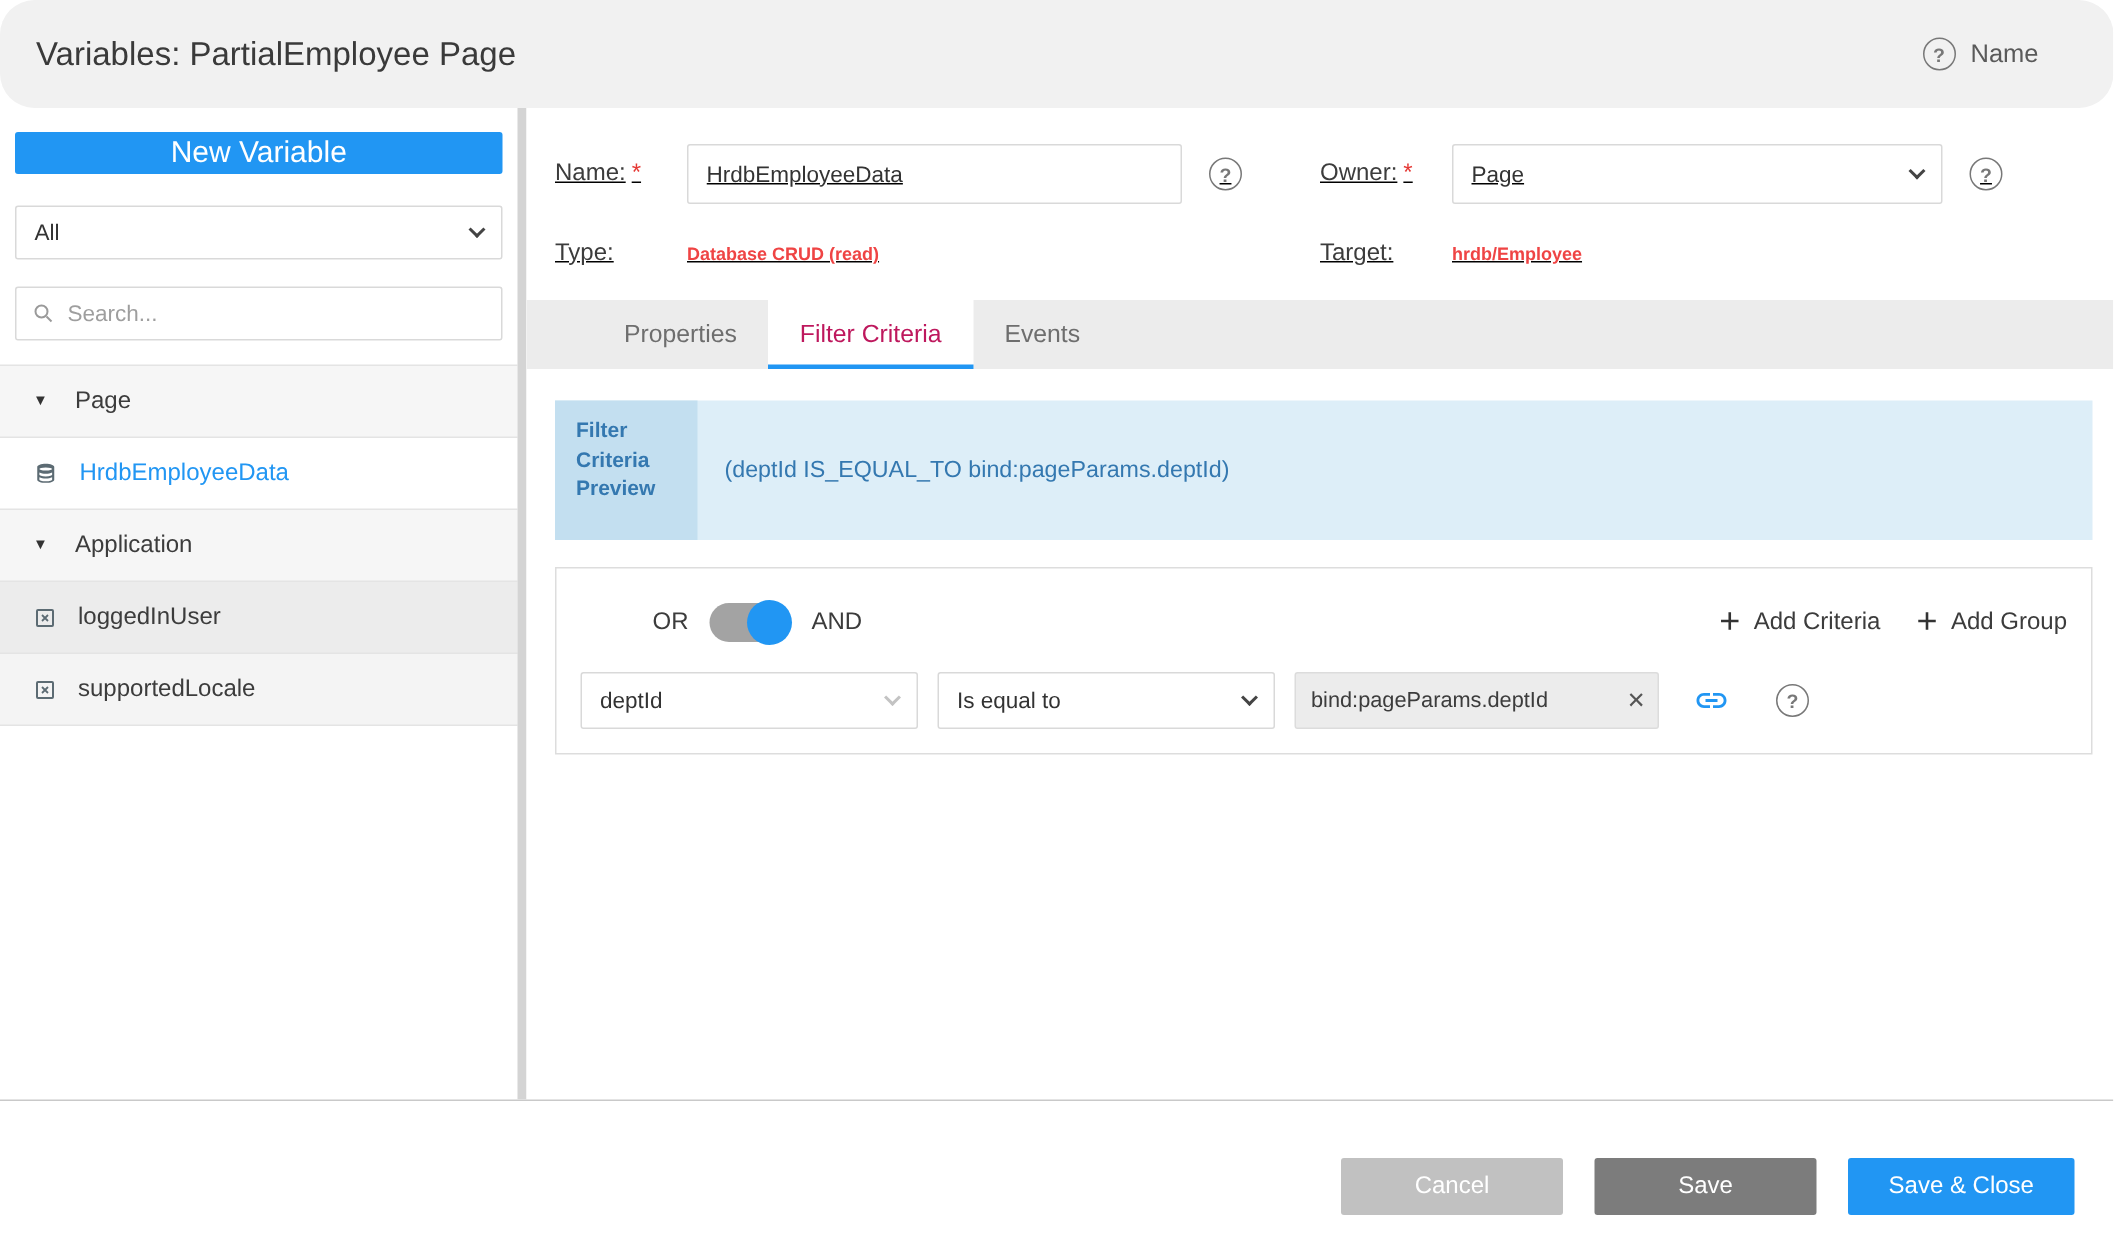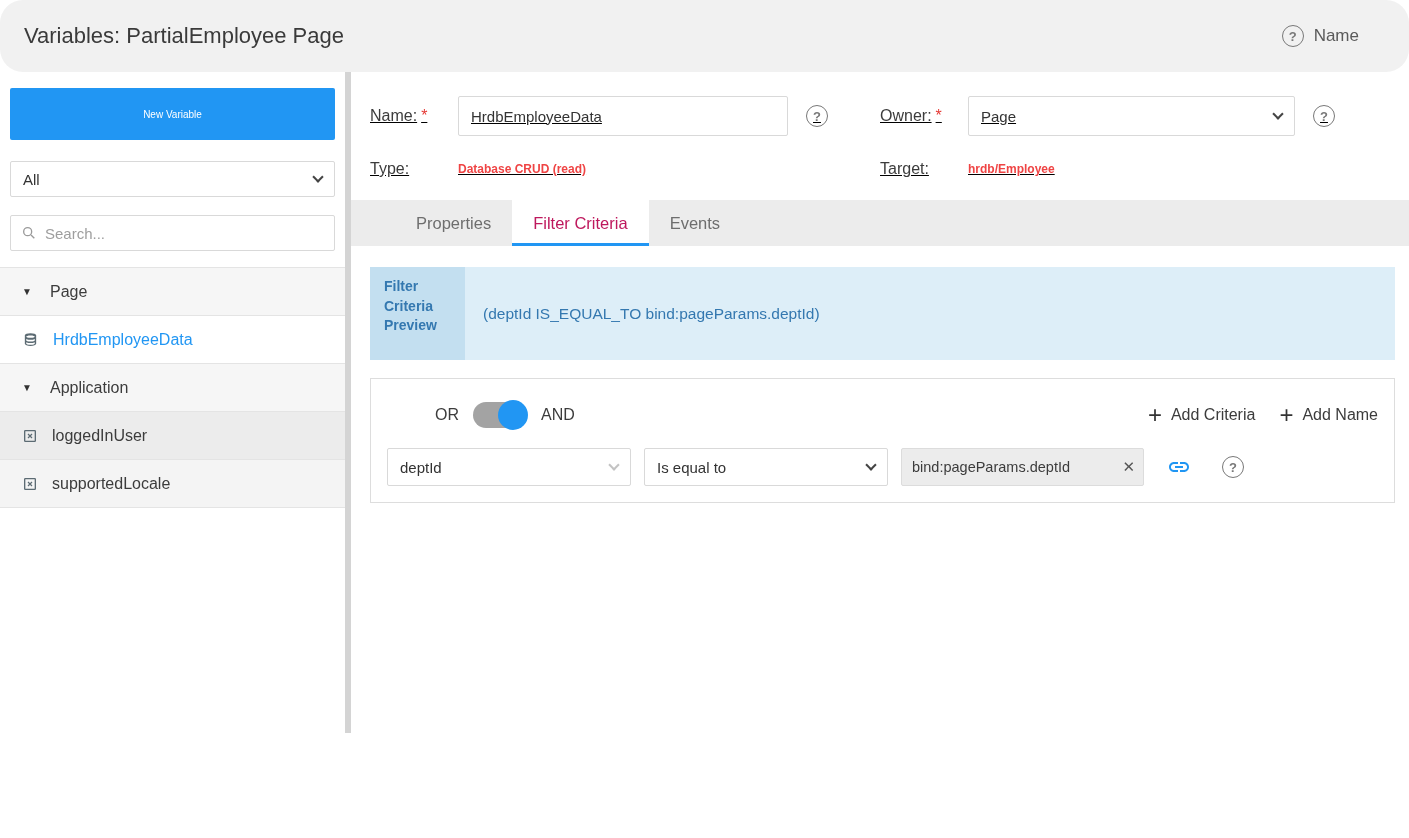--- a/index.html
+++ b/index.html
@@ -13,21 +13,21 @@
   .help { display:flex; align-items:center; gap:10px; cursor:pointer; }
   .help-text { font-size:17px; color:#5a5a5a; }
   .qcircle { width:22px; height:22px; border:1.5px solid #787878; border-radius:50%; display:inline-flex; align-items:center; justify-content:center; font-size:13px; font-weight:bold; color:#787878; flex-shrink:0; }
 
   
   .body { display:flex; height:661px; flex-shrink:0; }
 
   
   .sidebar { width:345px; background:#fff; flex-shrink:0; padding-top:16px; }
   .side-controls { padding:0 10px; }
-  .new-var { display:block; width:100%; height:52px; background:#2196f3; color:#fff; border:none; border-radius:2px; font-size:10px; font-family:inherit; cursor:pointer; }
+  .new-var { display:block; width:100%; height:28px; background:#2196f3; color:#fff; border:none; border-radius:2px; font-size:20px; font-family:inherit; cursor:pointer; }
   .select { height:36px; border:1px solid #d9d9d9; border-radius:2px; background:#fff; display:flex; align-items:center; justify-content:space-between; padding:0 12px; font-size:15px; color:#333; cursor:pointer; }
   .side-filter { margin-top:21px; }
   .chev { width:8px; height:8px; border-right:2px solid #444; border-bottom:2px solid #444; transform:rotate(45deg); margin-top:-4px; flex-shrink:0; }
   .chev.light { border-color:#c3c3c3; }
   .search { margin-top:18px; height:36px; border:1px solid #d9d9d9; border-radius:2px; display:flex; align-items:center; gap:8px; padding:0 10px; background:#fff; }
   .search input { border:none; outline:none; flex:1; font-size:15px; color:#333; font-family:inherit; background:transparent; }
   .search input::placeholder { color:#9e9e9e; }
   .tree { margin-top:16px; border-top:1px solid #e4e4e4; }
   .trow { height:48px; display:flex; align-items:center; gap:14px; padding-left:22px; border-bottom:1px solid #e4e4e4; font-size:16px; color:#3c3c3c; cursor:pointer; }
   .trow.group { background:#f6f6f6; }
@@ -65,21 +65,21 @@
   
   .criteria { margin-top:18px; border:1px solid #ddd; padding:17px 16px 16px; }
   .crit-top { display:flex; align-items:center; height:38px;margin-left:48px; }
   .orand { font-size:16px; color:#3c3c3c; }
   .toggle { width:54px; height:26px; border-radius:13px; background:#a3a3a3; position:relative; margin:0 14px; cursor:pointer; flex-shrink:0; }
   .knob { width:30px; height:30px; border-radius:50%; background:#2196f3; position:absolute; right:-1px; top:-2px; }
   .crit-spacer { flex:1; }
   .addbtn { display:flex; align-items:center; gap:9px; font-size:16px; color:#3c3c3c; cursor:pointer; margin-left:24px; }
   .plus { font-size:24px; font-weight:300; color:#333; line-height:20px; }
   .crit-row { display:flex; align-items:center; gap:13px; margin-top:14px; }
-  .w225 { width:244px; height:38px; }
+  .w225 { width:225px; height:38px; }
   .chip { width:243px; height:38px; background:#ececec; border:1px solid #dcdcdc; border-radius:2px; display:flex; align-items:center; padding:0 8px 0 10px; font-size:14.5px; color:#3c3c3c; }
   .chip-text { flex:1; white-space:nowrap; overflow:hidden; }
   .chip-x { font-size:15px; color:#555; cursor:pointer; margin-left:2px; }
   .link-ic { margin-left:10px; cursor:pointer; flex-shrink:0; }
   .crit-row .qcircle { margin-left:18px; cursor:pointer; }
 
   
   .footer { flex:1; border-top:1px solid #c9c9c9; display:flex; justify-content:flex-end; align-items:flex-start; padding:38px 26px 0 0; gap:21px; background:#fff; }
   .btn { height:38px; border:none; border-radius:2px; color:#fff; font-size:16px; font-family:inherit; cursor:pointer; min-width:148px; padding:0 24px; }
   .btn.cancel { background:#c1c1c1; }
@@ -203,21 +203,21 @@
               <div class="knob"></div>
             </div>
           <span class="orand">AND</span>
           <div class="crit-spacer"></div>
           <div class="addbtn">
             <span class="plus">+</span>
             <span>Add Criteria</span>
           </div>
           <div class="addbtn">
             <span class="plus">+</span>
-            <span>Add Name</span>
+            <span>Add Group</span>
           </div>
         </div>
         <div class="crit-row">
           <div class="select w225">
             <span>deptId</span>
             <span class="chev light"></span>
           </div>
           <div class="select w225">
             <span>Is equal to</span>
             <span class="chev"></span>
@@ -228,14 +228,19 @@
           </div>
           <svg class="link-ic" width="24" height="24" viewBox="0 0 24 24" fill="#2196f3">
               <path d="M3.9 12c0-1.71 1.39-3.1 3.1-3.1h4V7H7c-2.76 0-5 2.24-5 5s2.24 5 5 5h4v-1.9H7c-1.71 0-3.1-1.39-3.1-3.1zM8 13h8v-2H8v2zm9-6h-4v1.9h4c1.71 0 3.1 1.39 3.1 3.1s-1.39 3.1-3.1 3.1h-4V17h4c2.76 0 5-2.24 5-5s-2.24-5-5-5z"></path>
             </svg>
           <span class="qcircle">?</span>
         </div>
       </div>
     </main>
   </div>
 
+  <footer class="footer">
+    <button class="btn cancel">Cancel</button>
+    <button class="btn save">Save</button>
+    <button class="btn primary">Save &amp; Close</button>
+  </footer>
 
 </div>
 
 </body></html>

